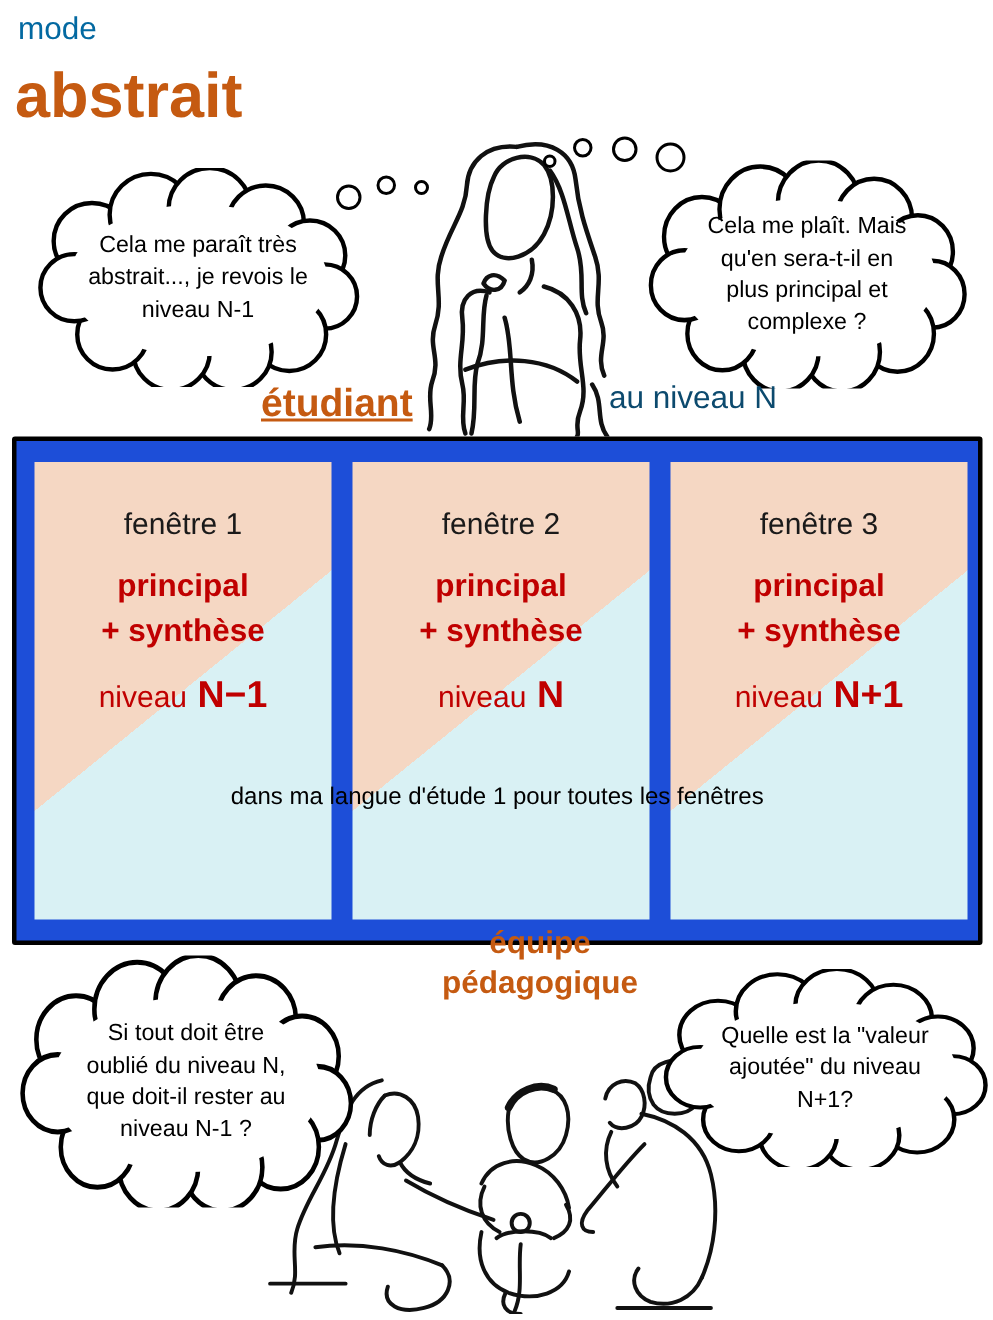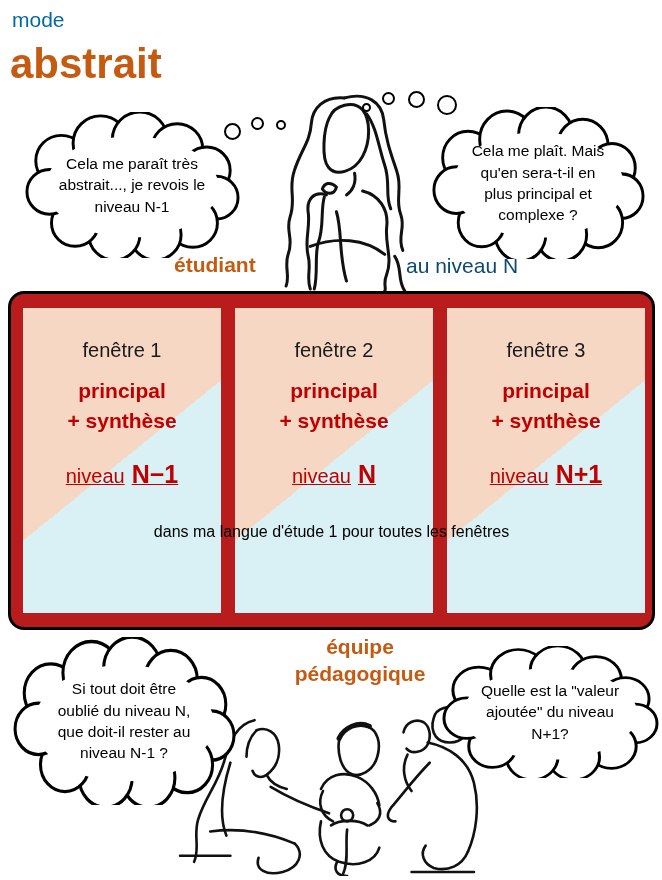--- a/index.html
+++ b/index.html
@@ -25,46 +25,46 @@
   .bubble{z-index:3;}
   .bubble svg.cloud{position:absolute;inset:0;width:100%;height:100%;}
   .bubble .bubble-text{
     position:absolute;inset:13% 11%;display:flex;flex-direction:column;
     align-items:center;justify-content:center;text-align:center;
     font-size:15.5px;line-height:1.38;color:#000;white-space:nowrap;
   }
   .dot{position:absolute;border:2.5px solid #000;border-radius:50%;background:#fff;box-sizing:border-box;z-index:2;}
 
   
-  .student-label{left:174px;top:253px;font-size:21px;font-weight:700;color:var(--orange);z-index:4;}
+  .student-label{left:174px;top:253px;font-size:26px;font-weight:700;color:var(--orange);z-index:4;text-decoration:underline;}
   .level-label{left:406px;top:254px;font-size:21px;color:#0c4a6e;z-index:4;}
 
   
   .panel{
     left:8px;top:291px;width:641px;height:333px;
-    border:3px solid #000;border-radius:16px;background:#b91c1c;z-index:2;
+    border:3px solid #000;border-radius:2px;background:#1d4ed8;z-index:2;
   }
   .window-col{
     position:absolute;top:14px;width:198px;height:305px;
     background:linear-gradient(141deg, var(--peach) 50%, var(--blue) 50%);
     text-align:center;
   }
   .window-col .win-name{margin-top:31px;font-size:20px;color:#1a1a1a;}
   .window-col .win-main{margin-top:14px;font-size:21px;font-weight:700;color:var(--red);line-height:1.42;}
-  .window-col .win-level{margin-top:24px;color:var(--red);text-decoration:underline;}
+  .window-col .win-level{margin-top:13px;color:var(--red);}
   .window-col .win-level .lvl-word{font-size:20px;}
   .window-col .win-level .lvl-value{font-size:25px;font-weight:700;margin-left:7px;}
   .panel-footer{
     position:absolute;left:0;right:0;top:229px;text-align:center;
     font-size:16px;color:#000;z-index:5;
   }
 
   
   .team-label{
-    left:258px;top:633px;width:204px;text-align:center;
+    left:258px;top:615px;width:204px;text-align:center;
     font-size:21px;font-weight:700;color:var(--orange);line-height:1.3;z-index:4;
   }
   .illustration{z-index:1;}
   .illustration svg{width:100%;height:100%;display:block;}
   .sketch{stroke:#111;fill:none;stroke-linecap:round;stroke-linejoin:round;}
 </style>
 </head>
 <body>
 
 <div id="stage">

